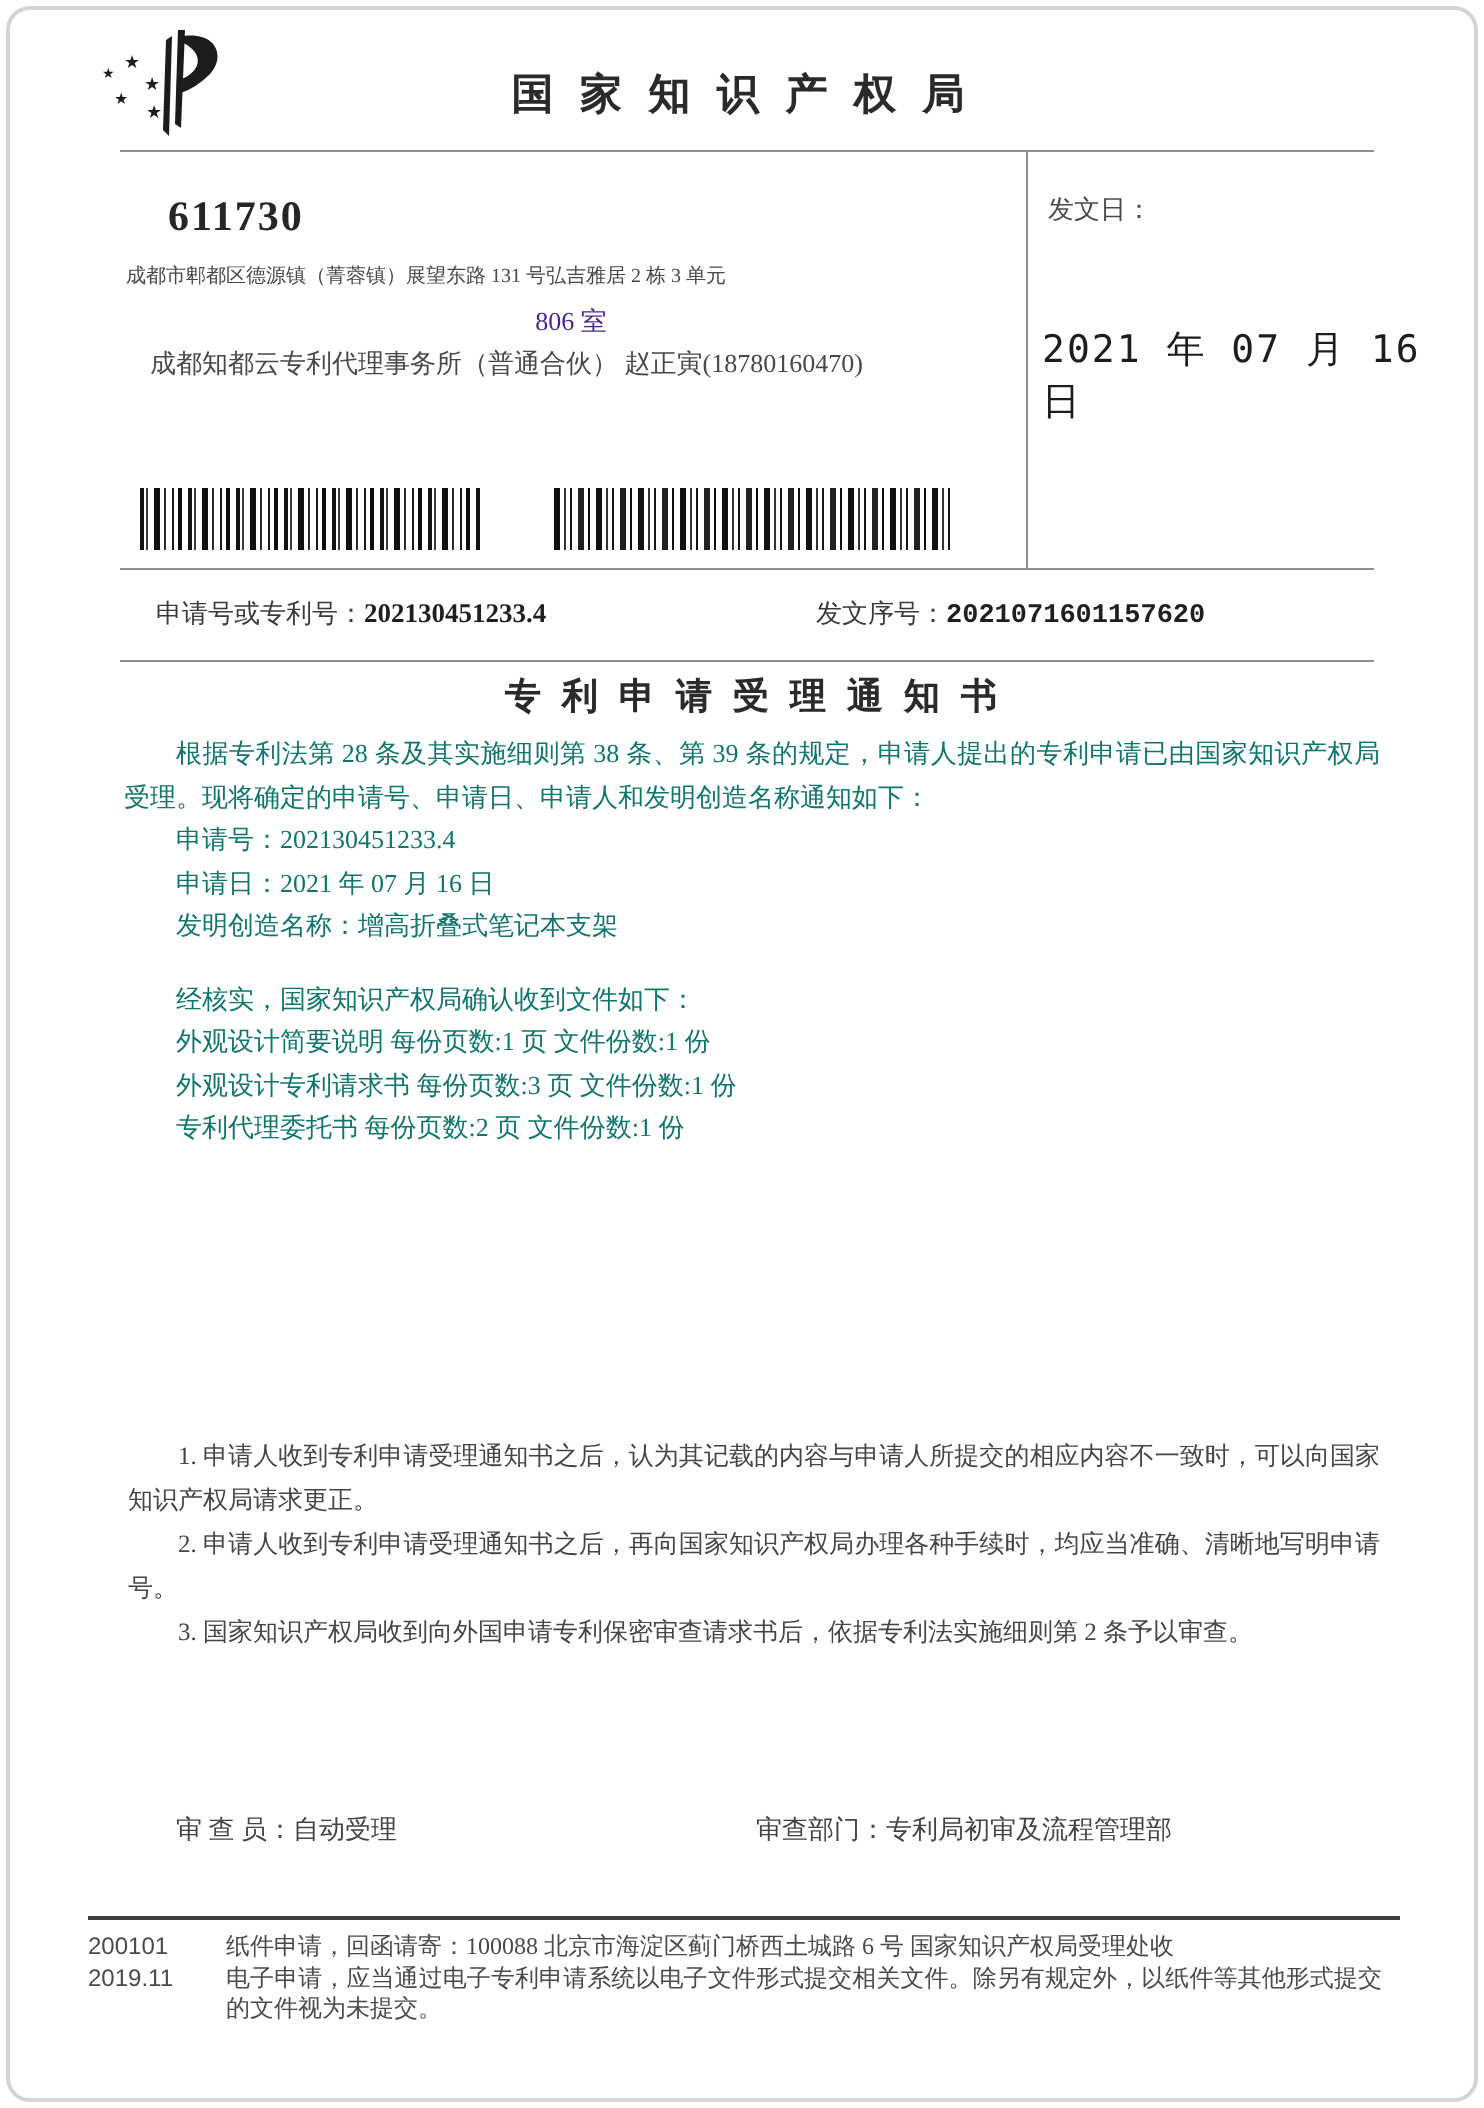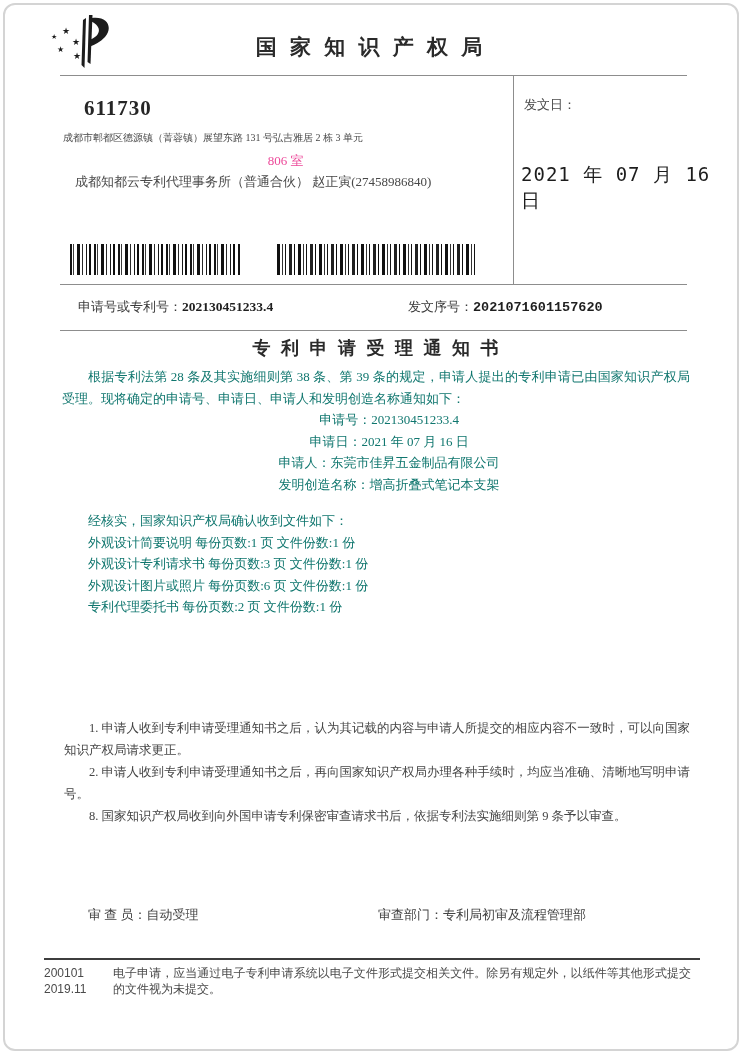--- a/index.html
+++ b/index.html
@@ -17,21 +17,21 @@
   .logo{left:50px;top:12px;width:62px;height:60px;}
   .logo .star{position:absolute;color:#1c1c1c;line-height:1;}
   .org-title{left:0;right:0;top:33px;text-align:center;font-size:21px;font-weight:bold;
     letter-spacing:4px;color:#2a2a2a;}
   
   .hline{height:1px;background:#8d8d8d;}
   .vline{width:1px;background:#8d8d8d;}
   
   .postal{left:84px;top:96px;font-size:21px;font-weight:bold;color:#262626;letter-spacing:1px;}
   .addr1{left:63px;top:131px;width:445px;font-size:10px;color:#484848;}
-  .addr2{left:63px;top:152px;width:445px;text-align:center;font-size:13px;color:#ec4899;}
+  .addr2{left:63px;top:152px;width:445px;text-align:center;font-size:13px;color:#4c1d95;}
   .agency{left:75px;top:173px;width:435px;font-size:13px;color:#484848;}
   
   .date-label{left:524px;top:96px;font-size:13px;color:#4a4a4a;}
   .date-value{left:521px;top:162px;font-size:19px;color:#1d1d1d;
     font-family:"DejaVu Sans Mono","Liberation Mono",monospace;letter-spacing:1px;}
   
   .barcode{top:244px;height:31px;
     background:repeating-linear-gradient(90deg,
       #141414 0 2px,#fff 2px 3px,#3c3c3c 3px 4px,#fff 4px 7px,
       #101010 7px 10px,#fff 10px 12px,#2b2b2b 12px 13px,#fff 13px 16px,
@@ -45,21 +45,21 @@
   
   .ref-left{left:78px;top:298px;font-size:13px;color:#3a3a3a;}
   .ref-right{left:408px;top:298px;font-size:13px;color:#3a3a3a;font-family:Liberation Mono, monospace;}
   .ref-val{font-weight:bold;color:#1f1f1f;font-size:13.5px;}
   
   .notice-title{left:12px;right:0;top:336px;text-align:center;font-size:18px;font-weight:bold;
     letter-spacing:3px;color:#2a2a2a;}
   
   .bodyblock{left:62px;top:366px;width:628px;font-size:13px;line-height:21.5px;color:#0f766e;}
   .indent{text-indent:2em;margin:0;text-align:justify;}
-  .fieldrow{margin-left:2em;text-align:center;}
+  .fieldrow{margin-left:2em;}
   .recv-head{margin-left:2em;margin-top:15px;}
   .recv-item{margin-left:2em;}
   
   .tipsblock{left:64px;top:717px;width:626px;font-size:12.5px;line-height:22px;color:#454545;}
   .tip{text-indent:2em;margin:0;text-align:justify;}
   .tips-label{margin:0 0 2px 0;}
   
   .sig-examiner{left:88px;top:906px;font-size:13px;color:#434343;}
   .sig-dept{left:378px;top:906px;font-size:13px;color:#434343;}
   
@@ -87,21 +87,21 @@
       <path d="M42,6 C58,4 63,16 55,25 C50,30 45,33 40,34.5 L40.5,27.5 C48,25 52,18 46,12.5 C44.5,11 43,10 41.5,9.5 Z" fill="#1c1c1c"></path>
     </svg>
   </div>
   <div class="abs org-title">国 家 知 识 产 权 局</div>
   <div class="abs hline" style="left:60px;top:75px;width:627px;"></div>
 
   <div class="abs vline" style="left:513px;top:75px;height:209px;"></div>
   <div class="abs postal">611730</div>
   <div class="abs addr1">成都市郫都区德源镇（菁蓉镇）展望东路 131 号弘吉雅居 2 栋 3 单元</div>
   <div class="abs addr2">806 室</div>
-  <div class="abs agency">成都知都云专利代理事务所（普通合伙）  赵正寅(27458986840)</div>
+  <div class="abs agency">成都知都云专利代理事务所（普通合伙）  赵正寅(18780160470)</div>
   <div class="abs date-label">发文日：</div>
   <div class="abs date-value">2021 年 07 月 16 日</div>
   <div class="abs barcode b1"></div>
   <div class="abs barcode b2"></div>
   <div class="abs hline" style="left:60px;top:284px;width:627px;"></div>
 
   <div class="abs ref-left">
     <span>申请号或专利号：</span><span class="ref-val">202130451233.4</span>
   </div>
   <div class="abs ref-right">
@@ -113,46 +113,43 @@
 
   <div class="abs bodyblock">
     <p class="indent">根据专利法第 28 条及其实施细则第 38 条、第 39 条的规定，申请人提出的专利申请已由国家知识产权局受理。现将确定的申请号、申请日、申请人和发明创造名称通知如下：</p>
     <div class="fieldrow">
       <span>申请号：</span><span>202130451233.4</span>
     </div>
     <div class="fieldrow">
       <span>申请日：</span><span>2021 年 07 月 16 日</span>
     </div>
     <div class="fieldrow">
-      <span>申请人：</span><span>东莞市佳昇五金制品有限公司</span>
-    </div>
-    <div class="fieldrow">
       <span>发明创造名称：</span><span>增高折叠式笔记本支架</span>
     </div>
     <div class="recv-head">经核实，国家知识产权局确认收到文件如下：</div>
     <div class="recv-item">外观设计简要说明 每份页数:1 页  文件份数:1 份</div>
     <div class="recv-item">外观设计专利请求书 每份页数:3 页  文件份数:1 份</div>
-    <div class="recv-item">外观设计图片或照片 每份页数:6 页  文件份数:1 份</div>
     <div class="recv-item">专利代理委托书 每份页数:2 页  文件份数:1 份</div>
   </div>
 
   <div class="abs tipsblock">
     <p class="tip">1. 申请人收到专利申请受理通知书之后，认为其记载的内容与申请人所提交的相应内容不一致时，可以向国家知识产权局请求更正。</p>
     <p class="tip">2. 申请人收到专利申请受理通知书之后，再向国家知识产权局办理各种手续时，均应当准确、清晰地写明申请号。</p>
-    <p class="tip">8. 国家知识产权局收到向外国申请专利保密审查请求书后，依据专利法实施细则第 9 条予以审查。</p>
+    <p class="tip">3. 国家知识产权局收到向外国申请专利保密审查请求书后，依据专利法实施细则第 2 条予以审查。</p>
   </div>
 
   <div class="abs sig-examiner">
     <span>审 查 员：</span><span>自动受理</span>
   </div>
   <div class="abs sig-dept">
     <span>审查部门：</span><span>专利局初审及流程管理部</span>
   </div>
 
   <div class="abs foot-rule"></div>
   <div class="abs foot-codes">
     <div>200101</div>
     <div>2019.11</div>
   </div>
   <div class="abs foot-text">
+    <p>纸件申请，回函请寄：100088  北京市海淀区蓟门桥西土城路 6 号   国家知识产权局受理处收</p>
     <p>电子申请，应当通过电子专利申请系统以电子文件形式提交相关文件。除另有规定外，以纸件等其他形式提交的文件视为未提交。</p>
   </div>
 </div>
 
 </body></html>

